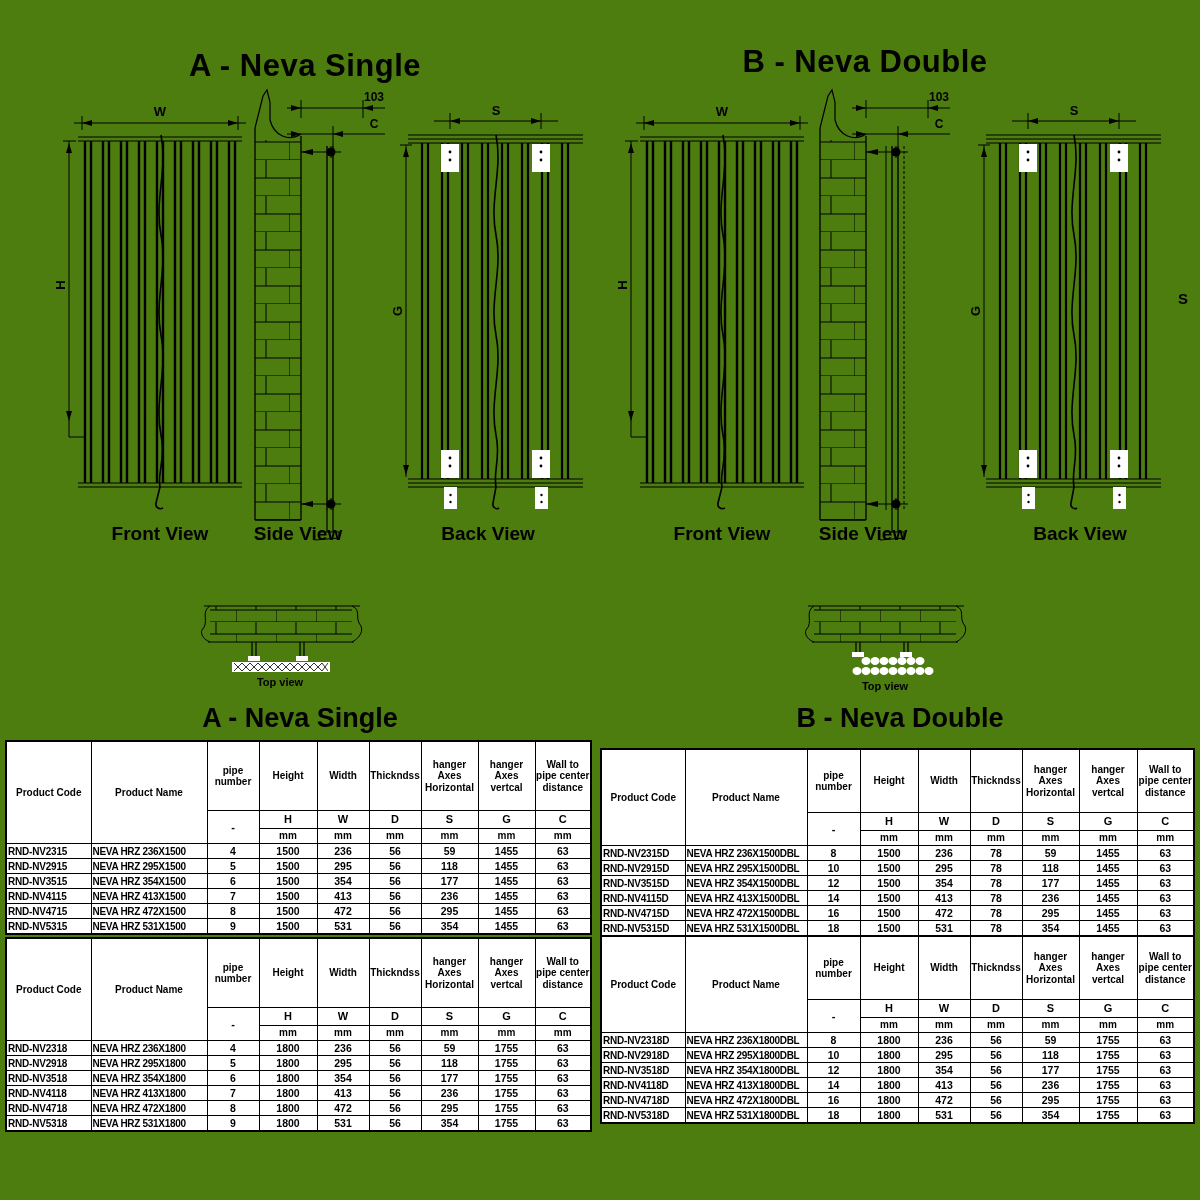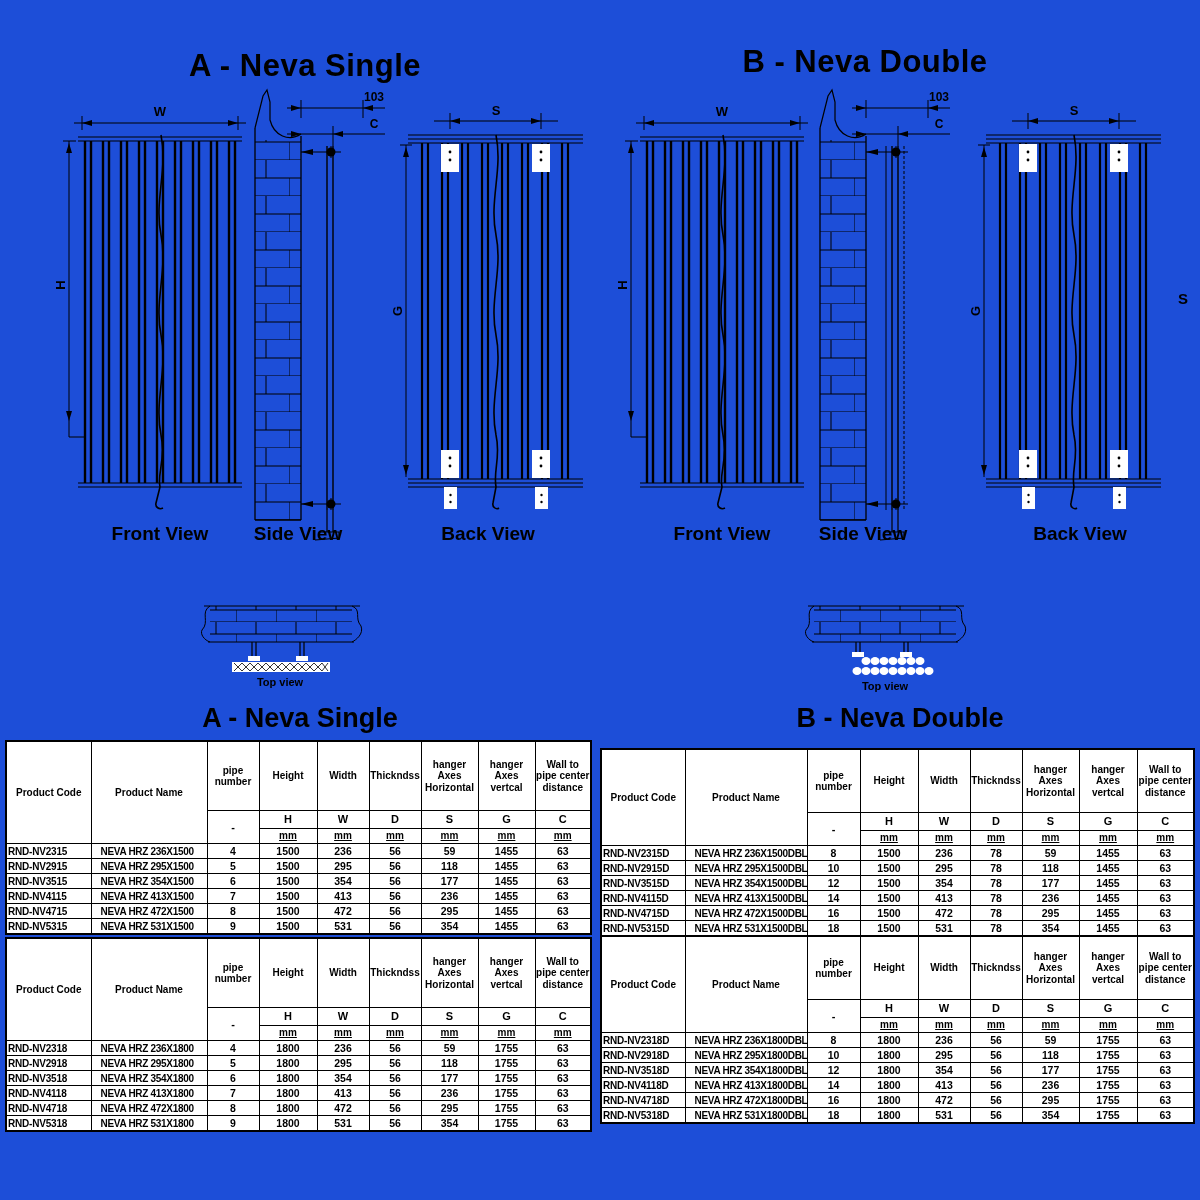--- a/index.html
+++ b/index.html
@@ -1,35 +1,35 @@
 <!DOCTYPE html>
 <html><head>
 <meta charset="utf-8">
 <style>
   html,body{margin:0;padding:0;background:#ffffff;}
-  #page{position:relative;width:1200px;height:1200px;background:#1d4ed8;overflow:hidden;
+  #page{position:relative;width:1200px;height:1200px;background:#4d7c0f;overflow:hidden;
         font-family:"Liberation Sans",sans-serif;color:#000;}
   .big-title{position:absolute;width:420px;text-align:center;font-size:31px;font-weight:bold;letter-spacing:.5px;}
   .table-title{position:absolute;width:420px;text-align:center;font-size:27px;font-weight:bold;}
   .view-label{position:absolute;width:170px;text-align:center;font-size:19px;font-weight:bold;}
   .top-label{position:absolute;width:140px;text-align:center;font-size:11px;font-weight:bold;}
   .cut-label{position:absolute;font-size:15px;font-weight:bold;}
   svg{position:absolute;overflow:visible;}
   svg line, svg path, svg polyline{stroke:#000;fill:none;}
   svg text{fill:#000;font-family:"Liberation Sans",sans-serif;font-weight:bold;}
   table{position:absolute;border-collapse:collapse;table-layout:fixed;background:#fff;border:2px solid #000;}
   th,td{border:1px solid #000;text-align:center;vertical-align:middle;padding:0;overflow:hidden;
         font-family:"Liberation Sans",sans-serif;font-weight:bold;color:#000;}
   th{font-size:10px;line-height:1.15;}
   thead tr.r1 th{height:68px;}
   thead tr.r2 th{height:17px;font-size:11px;}
-  thead tr.r3 th{height:14px;font-size:10px;text-decoration:underline;}
+  thead tr.r3 th{height:14px;font-size:10px;}
   tbody td{height:14px;font-size:10.5px;white-space:nowrap;}
   tbody td.col-code{font-size:10px;text-align:left;padding-left:1px;letter-spacing:-0.2px;}
-  tbody td.col-name{font-size:10px;text-align:left;padding-left:9px;letter-spacing:-0.3px;}
+  tbody td.col-name{font-size:10px;text-align:left;padding-left:1px;letter-spacing:-0.3px;}
   .btab thead tr.r1 th{height:62px;}
 </style>
 </head>
 <body>
 
 <div id="page">
 
   <div class="big-title" style="left:95px;top:48px;">A - Neva Single</div>
   <div class="big-title" style="left:655px;top:44px;">B - Neva Double</div>
 

